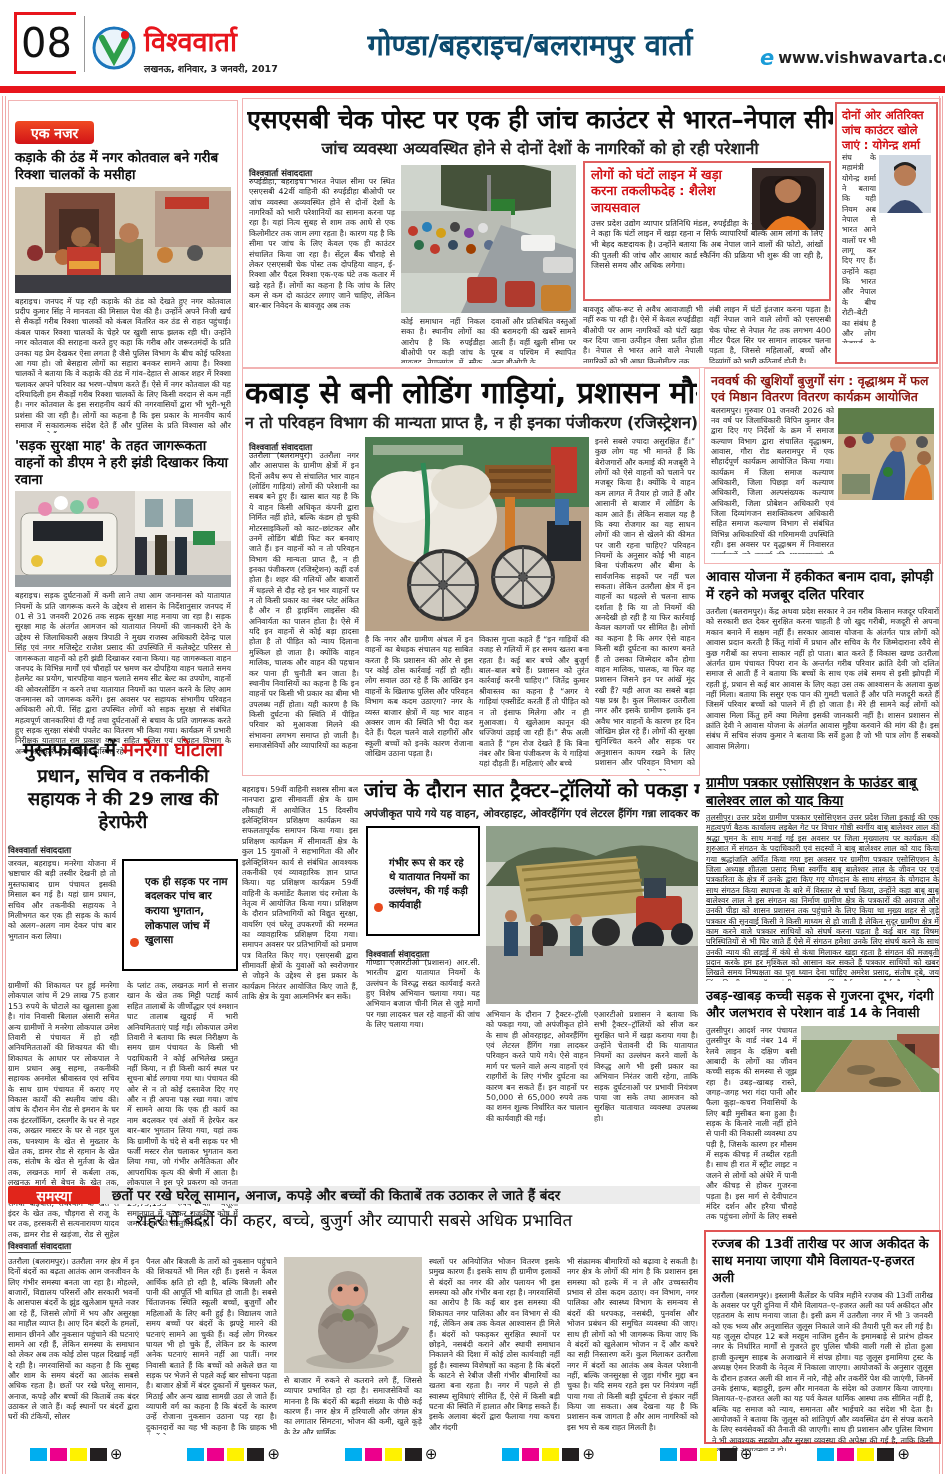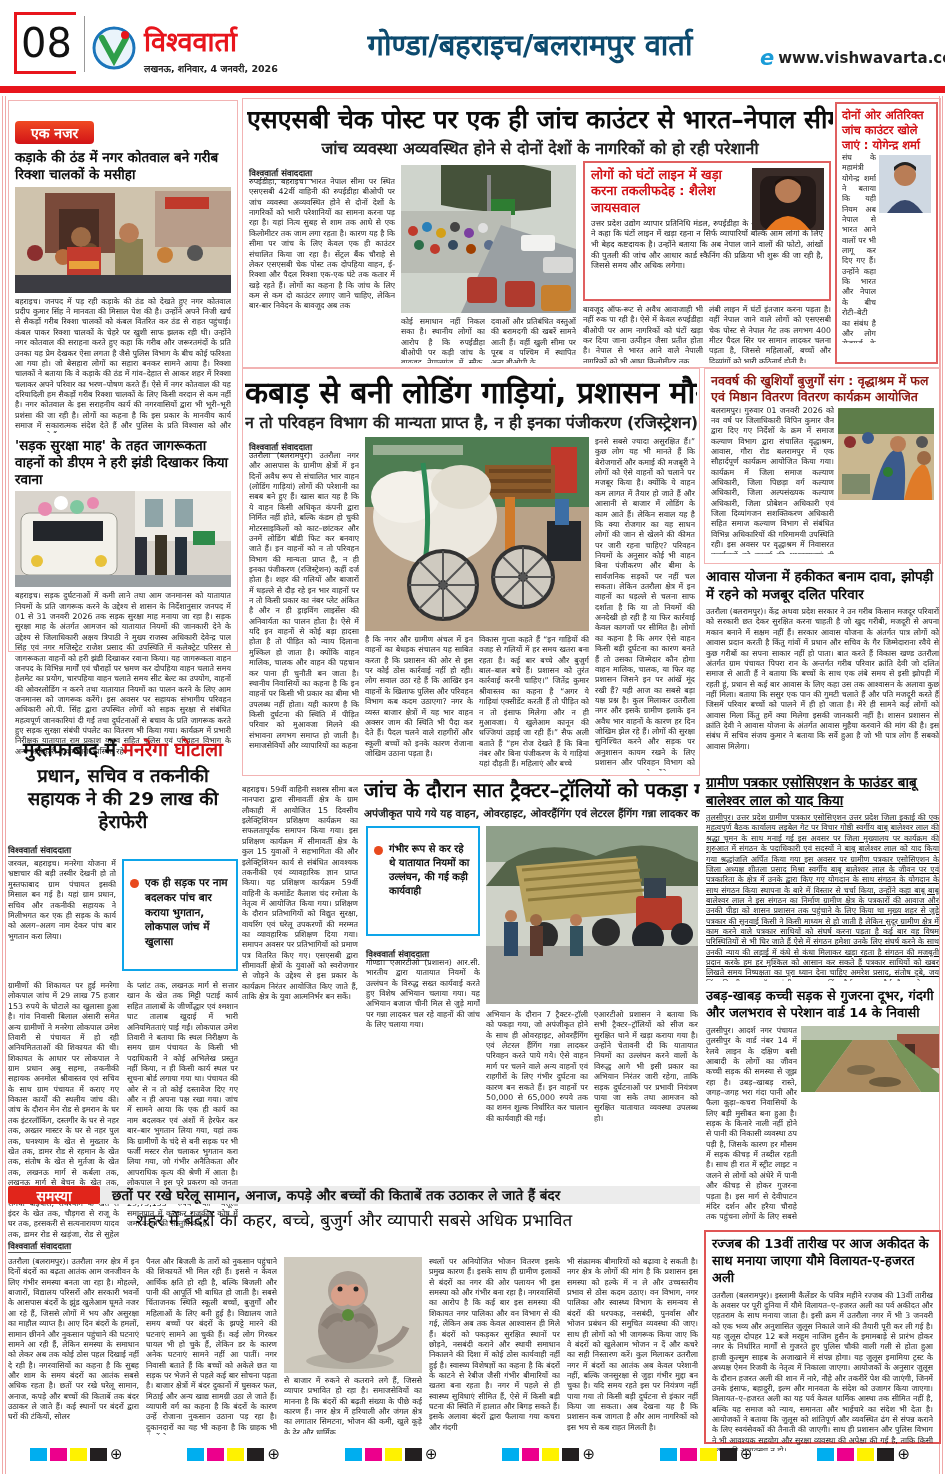--- a/index.html
+++ b/index.html
@@ -5,21 +5,21 @@
   html,body{margin:0;padding:0;background:#fff;}
   #paper{position:relative;width:945px;height:1474px;background:#fff;font-family:"DejaVu Sans",sans-serif;overflow:hidden;}
   .abs{position:absolute;box-sizing:border-box;}
   .bd{border:1px solid #f2b3b3;}
   .body{font-size:7.8px;line-height:1.33;text-align:justify;color:#1b1b1b;overflow:hidden;}
   .hl{font-weight:bold;color:#0c0c0c;}
   .center{text-align:center;}
   .nowrap{white-space:nowrap;overflow:hidden;}
   .byline{font-size:8.5px;font-weight:bold;color:#222;border-bottom:1px solid #555;display:inline-block;padding-bottom:1px;margin-bottom:2px;}
   .tab{background:linear-gradient(#f04a22,#d21317);color:#fff;font-weight:bold;font-size:14px;padding:2px 16px;border-radius:4px;display:inline-block;}
-  .hbox{border:2px solid #0ea5e9;padding:14px 6px;display:flex;gap:6px;align-items:flex-start;box-sizing:border-box;}
+  .hbox{border:2px solid #000000;padding:22px 6px;display:flex;gap:6px;align-items:flex-end;box-sizing:border-box;}
   .hbox .txt{font-size:10.5px;font-weight:bold;line-height:1.4;color:#111;}
   .bullet{width:9px;height:9px;border-radius:50%;background:#e8491d;flex:none;margin-top:4px;}
   .ph{overflow:hidden;background:#ddd;}
   .ph svg{display:block;width:100%;height:100%;}
   .redline{background:#e8151c;}
   .quoteh{color:#d21317;font-weight:bold;}
   .cols2{column-count:2;column-gap:8px;}
   .regset{display:flex;gap:3px;align-items:center;}
   .regsq{width:17px;height:13px;}
   .c{background:#00aeef}.m{background:#ec008c}.y{background:#fff200}.k{background:#231f20}
@@ -41,21 +41,21 @@
     <div class="abs" style="left:84px;top:16px;width:1px;height:56px;background:#999;"></div>
     <div class="abs ph" style="left:92px;top:26px;width:44px;height:44px;border-radius:50%;background:#fff;">
       <svg viewBox="0 0 44 44">
           <circle cx="22" cy="22" r="20" fill="#eaf4fb" stroke="#1b75bb" stroke-width="3"></circle>
           <path d="M10 12 L22 34 L34 12" fill="none" stroke="#2e9e49" stroke-width="6" stroke-linecap="round"></path>
           <circle cx="33" cy="9" r="4" fill="#e8151c"></circle>
         </svg>
     </div>
     <div class="abs" style="left:144px;top:22px;width:200px;">
       <div style="font-size:27px;font-weight:bold;color:#e8151c;">विश्ववार्ता</div>
-      <div style="font-size:9.5px;font-weight:bold;color:#222;margin-top:3px;">लखनऊ, शनिवार, 4 जनवरी, 2026</div>
+      <div style="font-size:9.5px;font-weight:bold;color:#222;margin-top:3px;">लखनऊ, शनिवार, 3 जनवरी, 2017</div>
     </div>
     <div class="abs center" style="left:330px;top:24px;width:400px;font-size:29px;font-weight:bold;color:#0c4a6e;">गोण्डा/बहराइच/बलरामपुर वार्ता</div>
     <div class="abs" style="left:760px;top:46px;width:180px;display:flex;align-items:center;">
       <span class="e-icon">e</span>
       <span style="font-size:15px;font-weight:bold;color:#222;">www.vishwavarta.com</span>
     </div>
     <div class="abs redline" style="left:0;top:86px;width:945px;height:7px;"></div>
   </div>
 
   <div class="abs bd" style="left:8px;top:100px;width:230px;height:552px;padding:20px 6px;">

